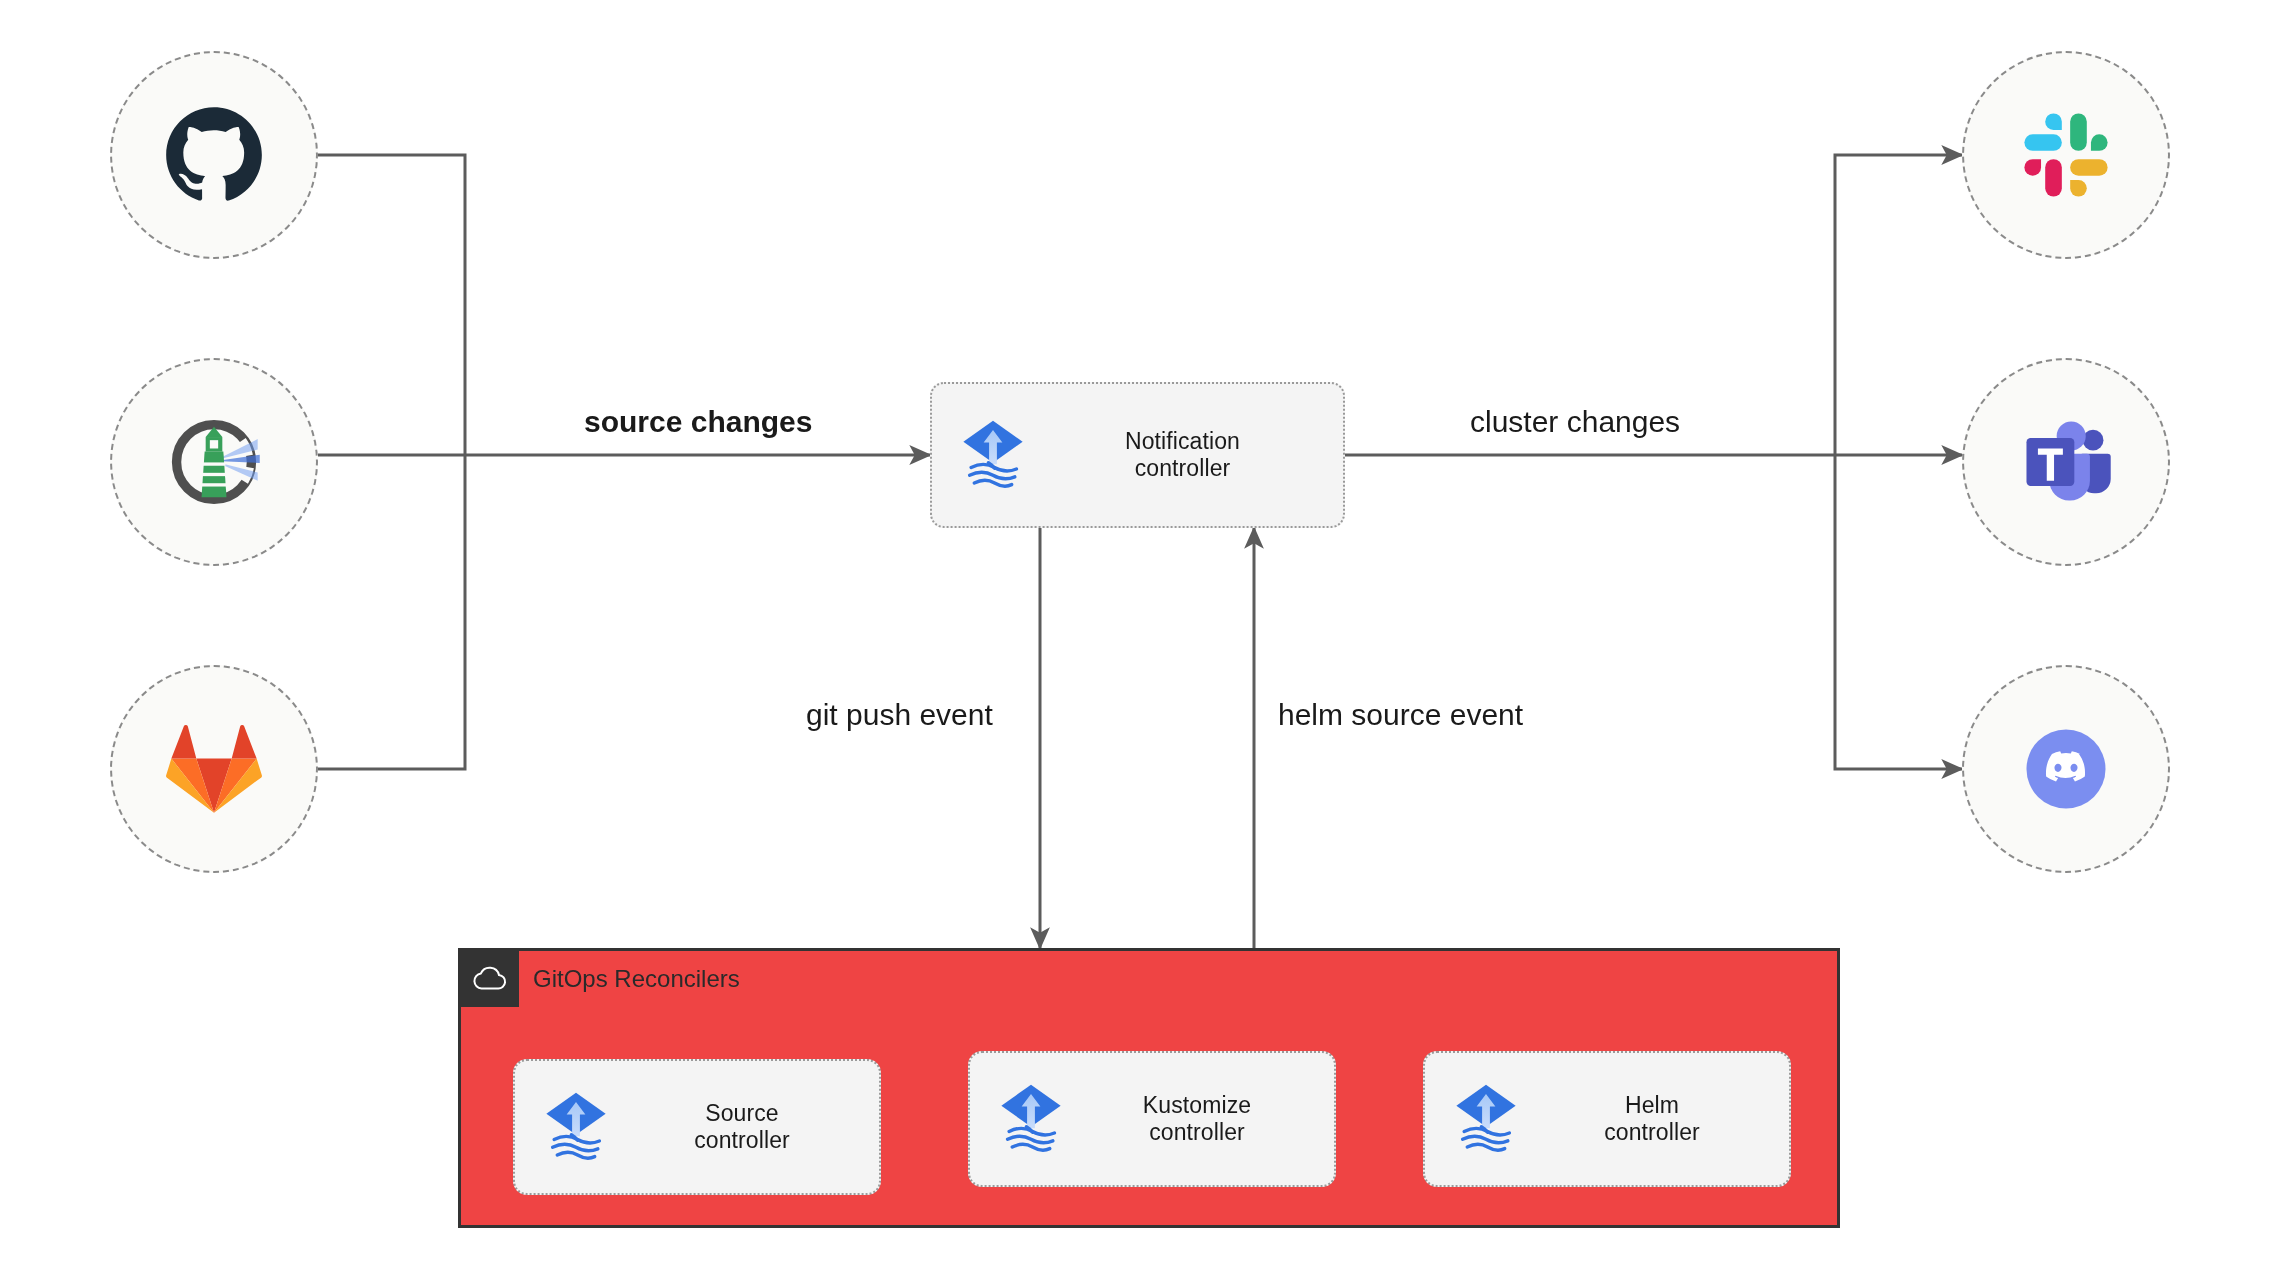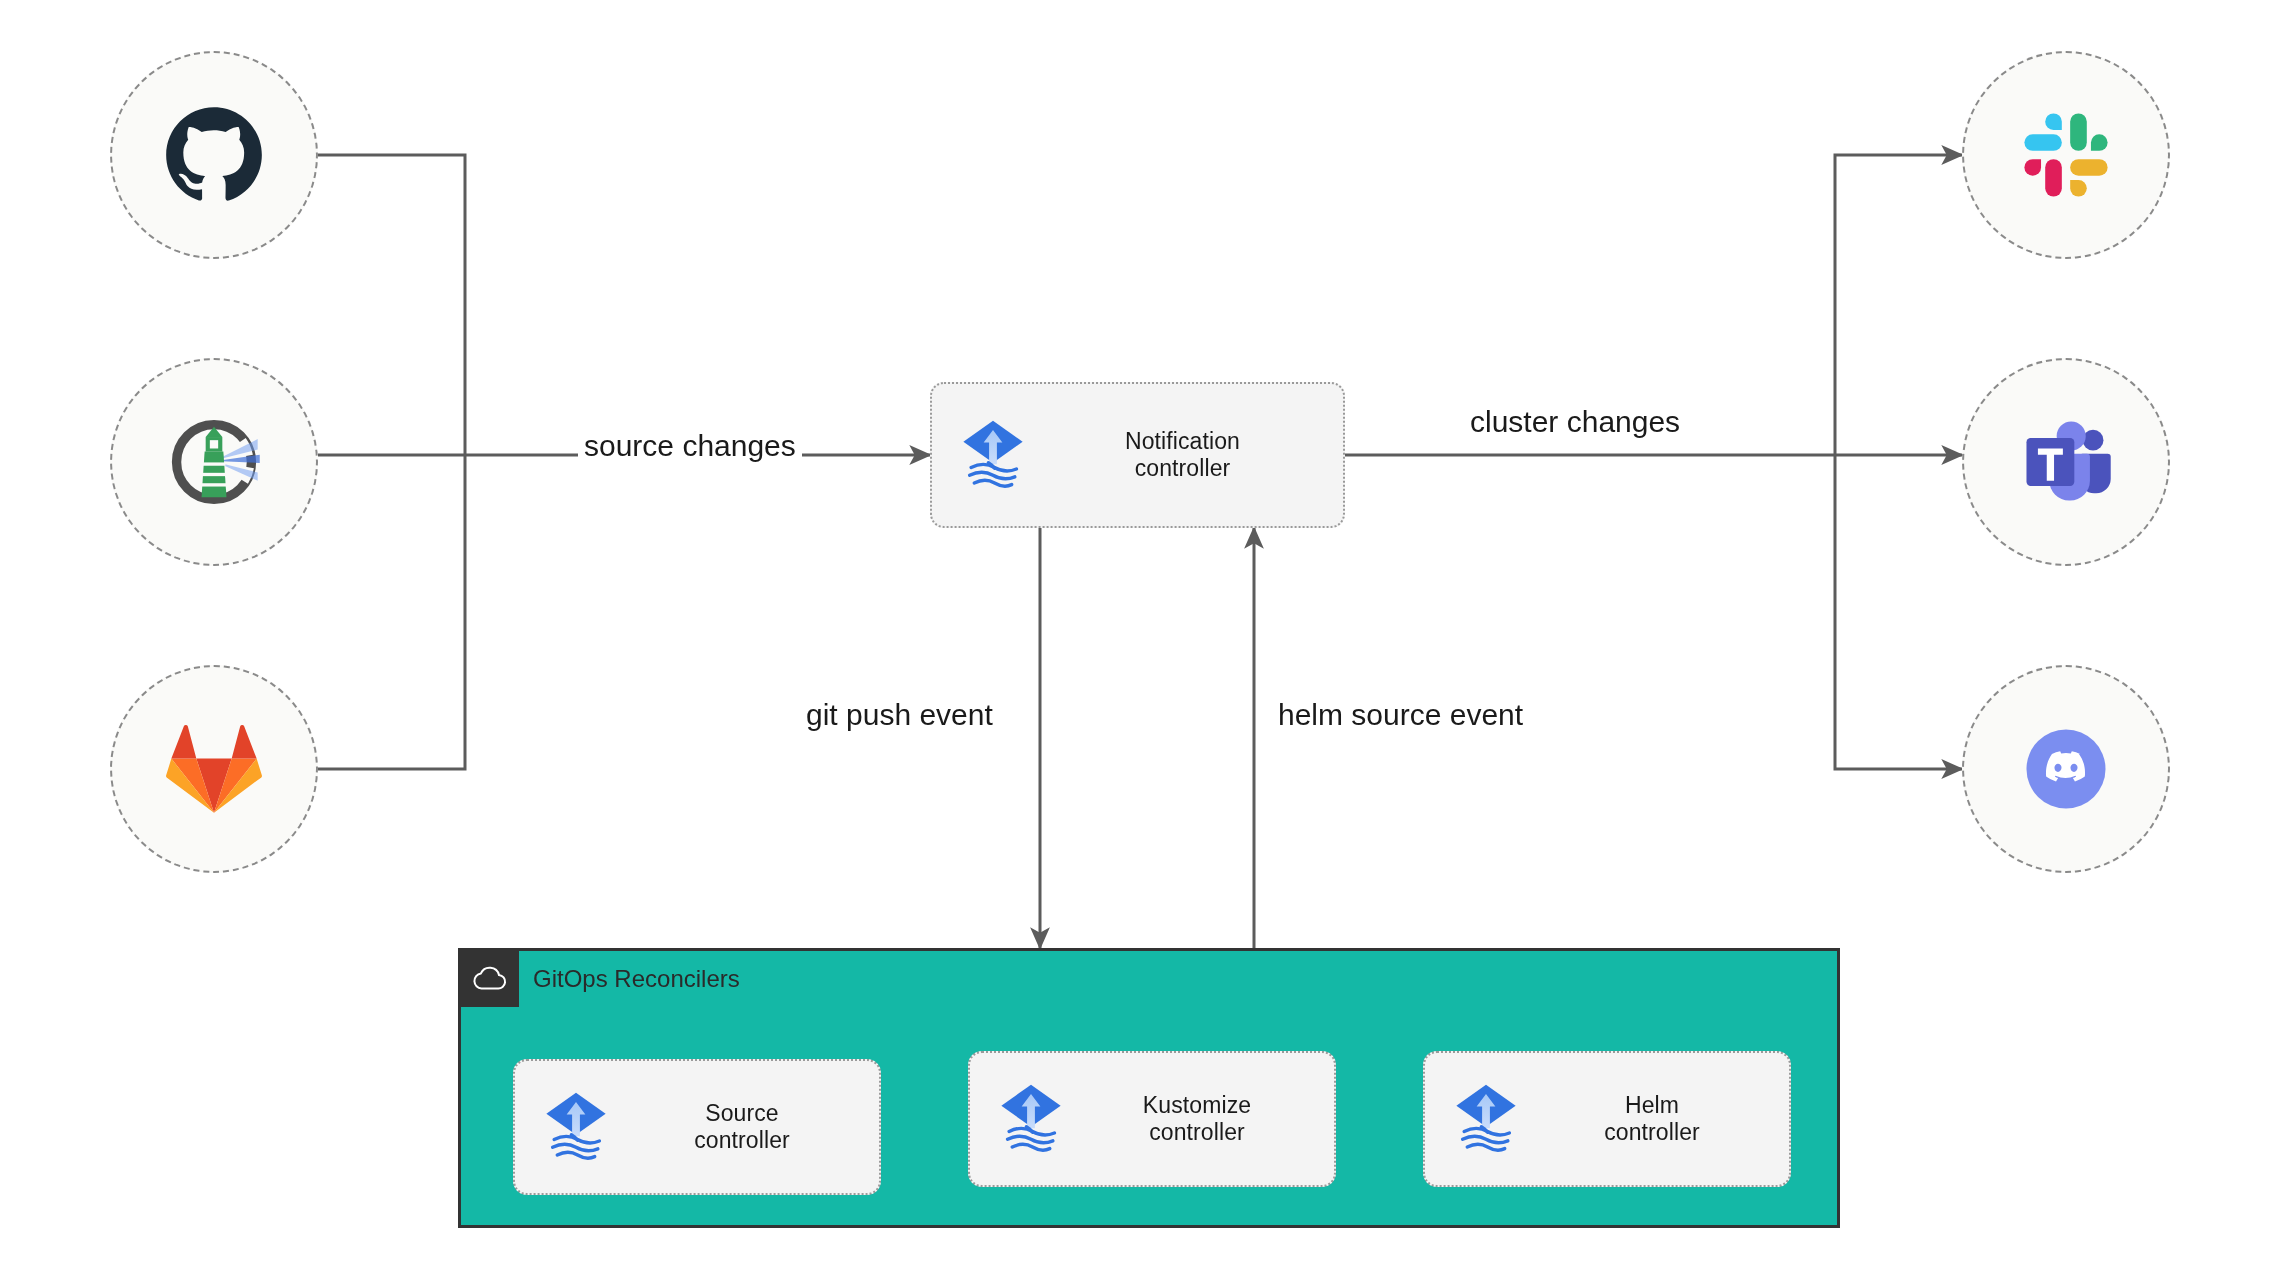--- a/index.html
+++ b/index.html
@@ -36,21 +36,21 @@
   .ctrl-box .ctrl-label {
     flex: 1; text-align: center; color: #1a1a1a;
     font-size: 23px; line-height: 1.18; letter-spacing: .1px;
     padding: 0 14px 0 4px; white-space: pre-line;
   }
 
   
   #reconcilers-group {
     position: absolute;
     border: 3px solid #333333;
-    background: #14b8a6;
+    background: #ef4444;
   }
   #reconcilers-tab {
     position: absolute;
     left: 0; top: 0;
     width: 58px; height: 56px;
     background: #333333;
     display: flex; align-items: center; justify-content: center;
   }
   #reconcilers-title {
     position: absolute;
@@ -267,21 +267,21 @@
           <path d="M20 76 Q36 68 50 76 Q64 84 78 78"></path>
           <path d="M26 86 Q40 79 52 86 Q64 93 74 88"></path>
           <path d="M44 60 Q49 63 52 67"></path>
         </g>
       </svg>
       <div class="ctrl-label">Helm
 controller</div>
     </div>
   </div>
 
-  <div class="edge-label" style="left:578px; top:429px;">source changes</div>
+  <div class="edge-label" style="left:578px; top:405px;font-weight:bold;">source changes</div>
 
   <div class="edge-label" style="left:1464px; top:405px;">cluster changes</div>
 
   <div class="edge-label" style="left:800px; top:698px;">git push event</div>
 
   <div class="edge-label" style="left:1272px; top:698px;">helm source event</div>
 
 </div>
 
 </body></html>

